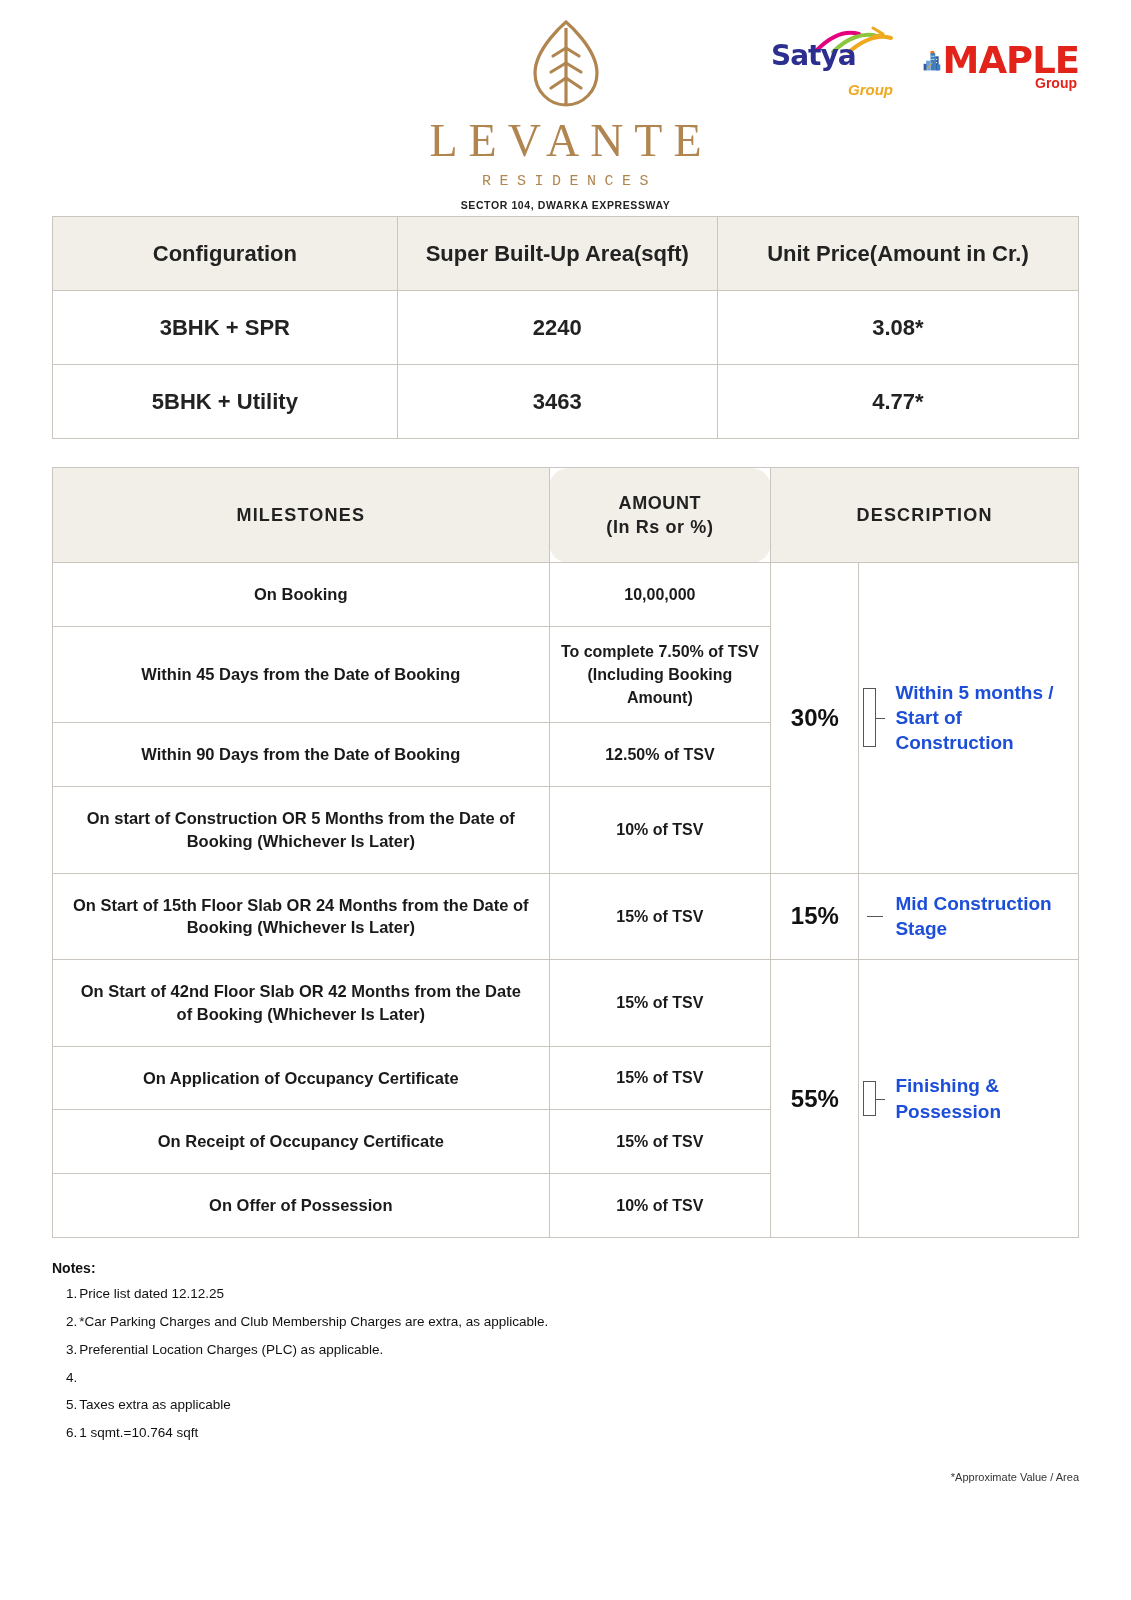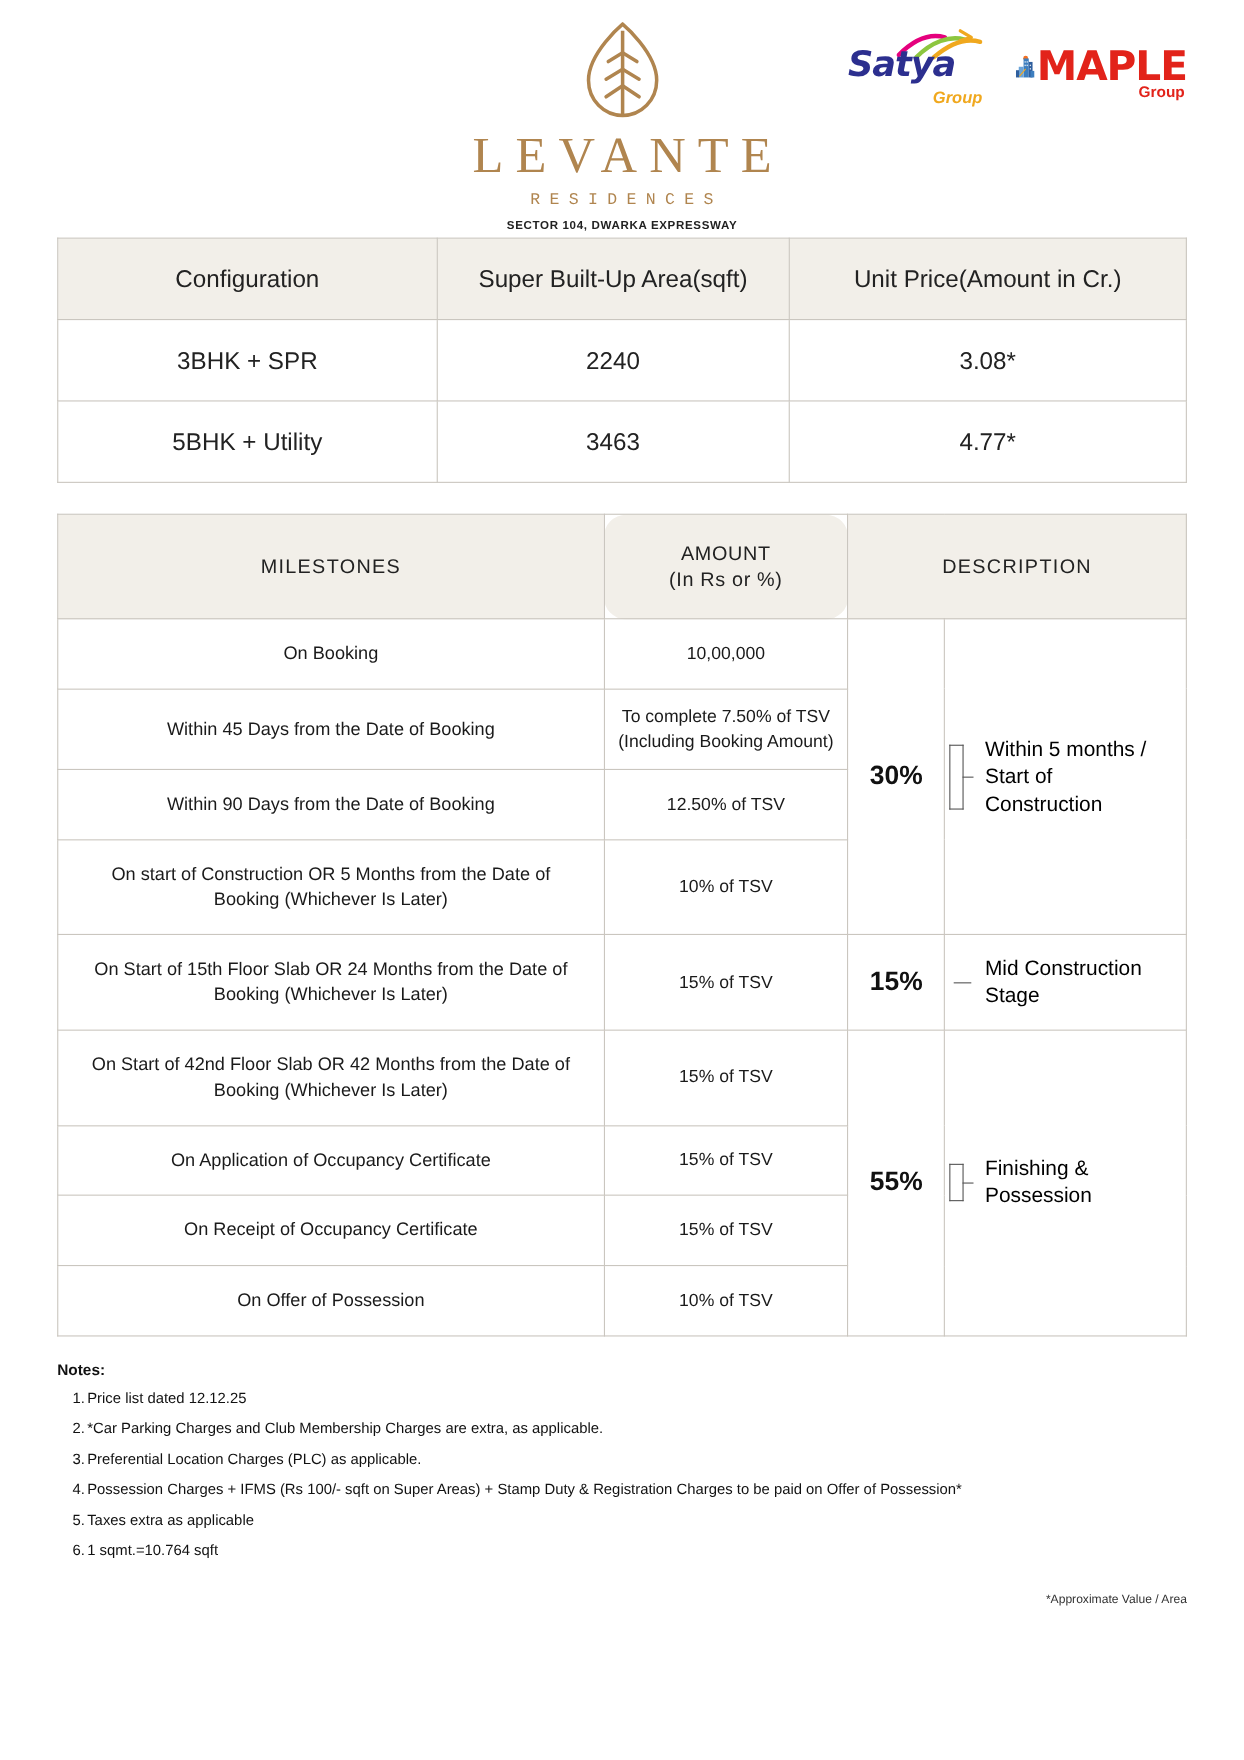--- a/index.html
+++ b/index.html
@@ -65,21 +65,21 @@
     top: 26px;
     display: flex;
     align-items: flex-start;
     gap: 24px;
   }
   .satya-logo { position: relative; width: 128px; height: 74px; }
   .satya-swoosh { position: absolute; left: 44px; top: 0; width: 80px; height: 30px; }
   .satya-word {
     position: absolute; left: 0; top: 16px;
     font-family: "DejaVu Sans", sans-serif;
-    font-size: 32px; font-weight: bold; font-style: italic;
+    font-size: 28px; font-weight: bold; 
     color: #2c2f8f; line-height: 1; letter-spacing: -1px;
   }
   .satya-group {
     position: absolute; right: 6px; top: 56px;
     font-size: 15px; font-weight: bold; font-style: italic;
     color: #f0a81e; line-height: 1;
   }
   .maple-logo { position: relative; width: 156px; height: 74px; display: flex; align-items: flex-start; }
   .maple-icon { width: 56px; height: 70px; }
   .maple-text { position: relative; margin-left: 2px; padding-top: 16px; }
@@ -98,21 +98,21 @@
 
   table.grid {
     width: 100%;
     border-collapse: collapse;
     table-layout: fixed;
   }
   table.grid td, table.grid th {
     border: 1px solid #cac6bf;
     text-align: center;
     vertical-align: middle;
-    font-weight: normal;
+    font-weight: bold;
   }
 
   
   .pricing th {
     background: #f2efe9;
     font-size: 22px;
     color: #222;
     height: 73px;
     padding: 0 6px;
   }
@@ -147,21 +147,21 @@
     padding: 13px 8px;
     line-height: 1.45;
   }
   .plan td.pct {
     font-size: 24px;
     font-weight: bold;
     color: #111;
   }
   .plan td.desc {
     font-size: 19px;
-    color: #000000;
+    color: #1d4ed8;
     text-align: left;
     padding: 8px 10px 8px 0;
     line-height: 1.32;
     position: relative;
   }
   .desc-inner { display: flex; align-items: center; height: 100%; }
   .brace {
     flex: 0 0 auto;
     width: 26px;
     align-self: stretch;
@@ -421,21 +421,20 @@
   <div class="note-row">
     <span class="note-num">2.</span>
     <span>*Car Parking Charges and Club Membership Charges are extra, as applicable.</span>
   </div>
   <div class="note-row">
     <span class="note-num">3.</span>
     <span>Preferential Location Charges (PLC) as applicable.</span>
   </div>
   <div class="note-row">
     <span class="note-num">4.</span>
-    <span>Possession Charges + IFMS (Rs 100/- sqft on Super Areas) + Stamp Duty &amp; Registration Charges to be paid on Offer of Possession*</span>
   </div>
   <div class="note-row">
     <span class="note-num">5.</span>
     <span>Taxes extra as applicable</span>
   </div>
   <div class="note-row">
     <span class="note-num">6.</span>
     <span>1 sqmt.=10.764 sqft</span>
   </div>
 </div>

